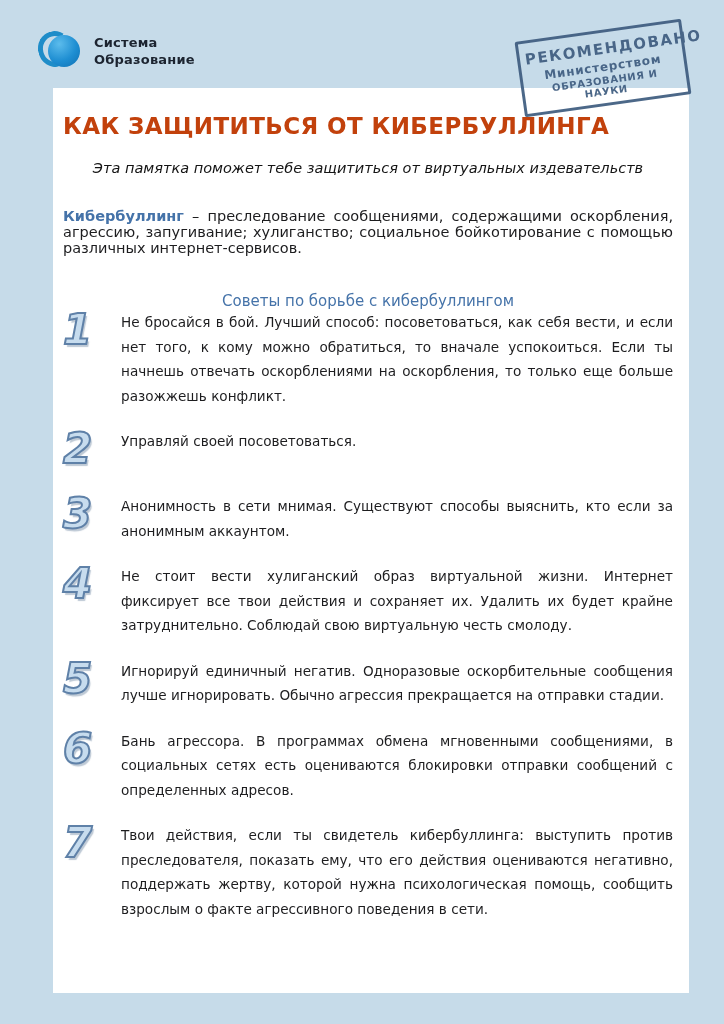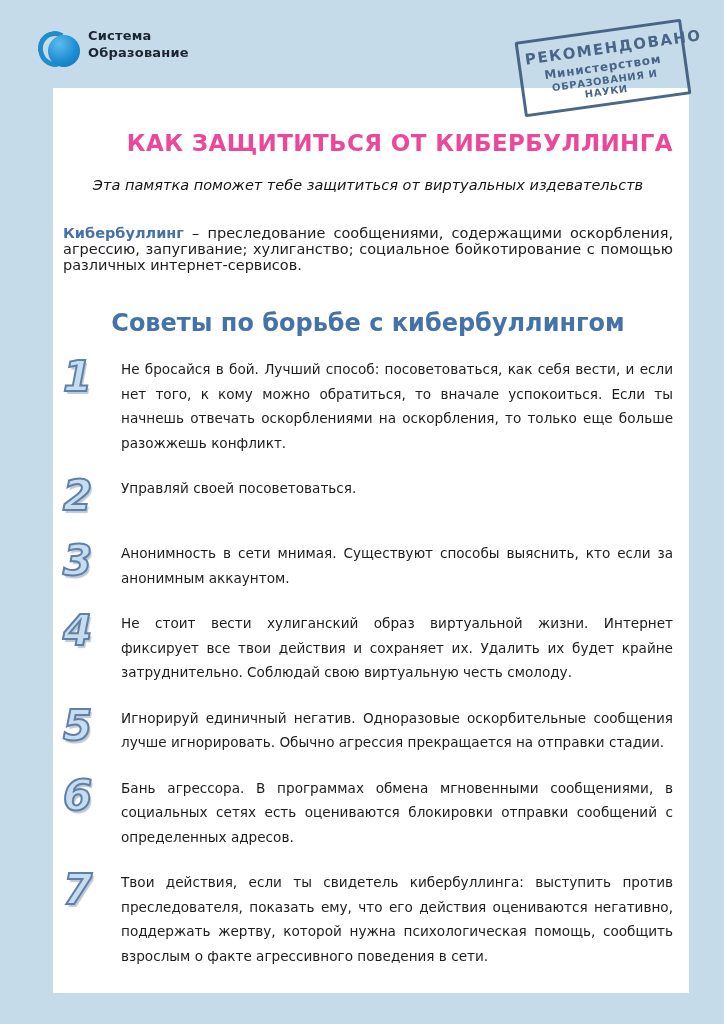--- a/index.html
+++ b/index.html
@@ -8,21 +8,21 @@
     position:relative;
     background:#c6dbe9;
     font-family:"DejaVu Sans", sans-serif;
     color:#1d1d1f;
     overflow:hidden;
   }
 
   
   .logo {
     position:absolute; left:38px; top:28px;
-    display:flex; gap:2px; z-index:3;
+    display:flex; align-items:center; gap:8px; z-index:3;
   }
   .logo-mark { position:relative; width:48px; height:48px; }
   .logo-arc {
     position:absolute; left:0; top:3px;
     width:34px; height:36px;
     border:5px solid #1f8dc9; border-right-color:transparent;
     border-radius:50%;
     transform:rotate(-14deg);
   }
   .logo-globe {
@@ -49,41 +49,41 @@
 
   
   .card {
     position:absolute; left:53px; top:88px;
     width:636px; height:905px;
     background:#ffffff;
     padding:0 16px 0 10px;
     overflow:hidden; z-index:1;
   }
   .page-title {
-    margin-top:42px;
-    text-align:right;
+    margin-top:25px;
+    text-align:left;
     font-size:23px; font-weight:bold; letter-spacing:0.4px;
-    color:#ec4899;
+    color:#c2410c;
   }
   .subtitle {
     margin-top:21px;
     text-align:center;
     font-size:14.5px; font-weight:normal; font-style:italic;
     color:#141414;
   }
   .intro {
     margin-top:32px;
     font-size:14.5px; line-height:16px;
     text-align:justify;
   }
   .intro .term { color:#4573a9; font-weight:bold; }
   .tips-heading {
-    margin-top:36px; margin-bottom:20px;
+    margin-top:36px; 
     text-align:center;
-    font-size:24px; font-weight:bold;
+    font-size:15px; font-weight:normal;
     color:#4573a9;
   }
   .tips { list-style:none; }
   .tip { display:flex; align-items:flex-start; min-height:44px; }
   .tip + .tip { margin-top:21px; }
   .tip-num {
     flex:0 0 44px;
     font-size:42px; font-weight:bold; font-style:italic;
     line-height:40px; text-align:left;
     color:#c7dcee;

